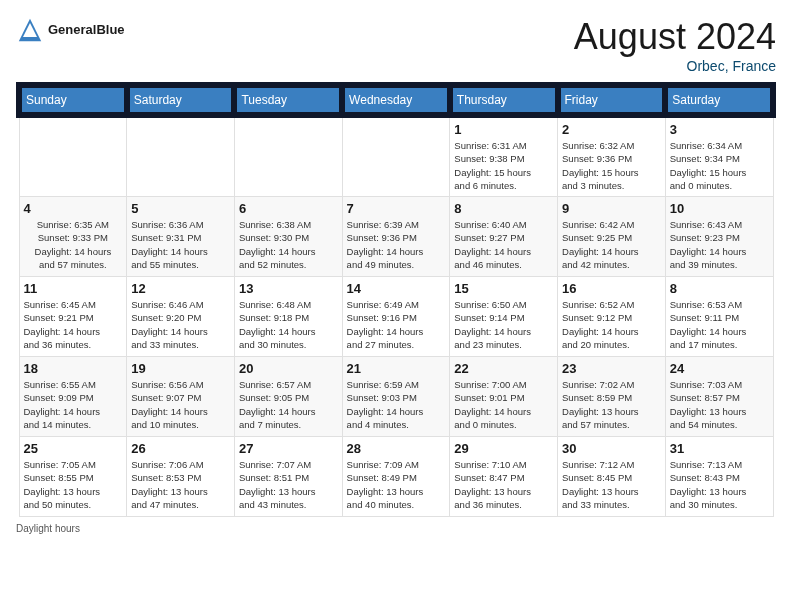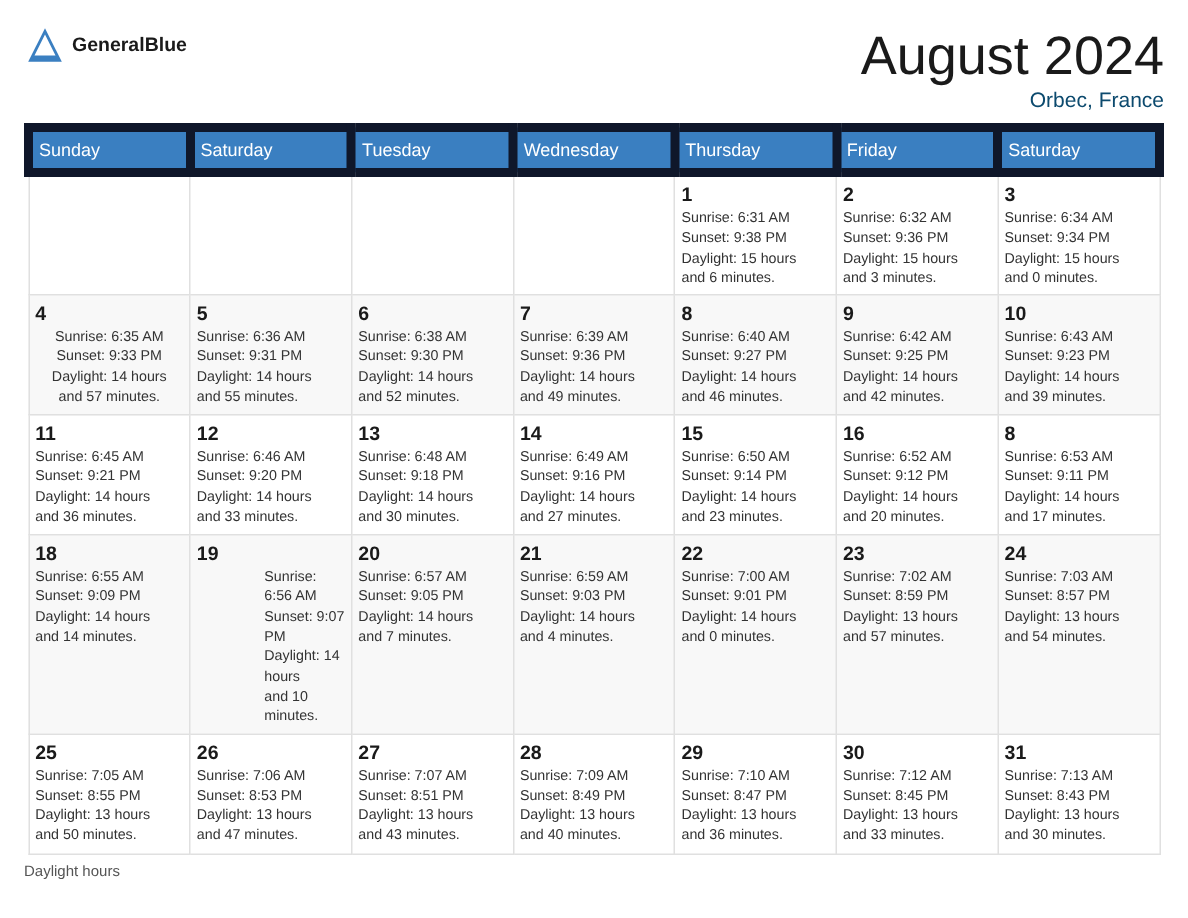--- a/index.html
+++ b/index.html
@@ -269,21 +269,21 @@
       <tr>
         <td>
           <span class="day-number">18</span>
           <div class="day-info" style="white-space: pre-line;">Sunrise: 6:55 AM
 Sunset: 9:09 PM
 Daylight: 14 hours
 and 14 minutes.</div>
         </td>
         <td>
           <span class="day-number">19</span>
-          <div class="day-info" style="white-space: pre-line; margin-left: 45px;">Sunrise: 6:56 AM
+          <div class="day-info" style="white-space: pre-line;">Sunrise: 6:56 AM
 Sunset: 9:07 PM
 Daylight: 14 hours
 and 10 minutes.</div>
         </td>
         <td>
           <span class="day-number">20</span>
           <div class="day-info" style="white-space: pre-line;">Sunrise: 6:57 AM
 Sunset: 9:05 PM
 Daylight: 14 hours
 and 7 minutes.</div>

